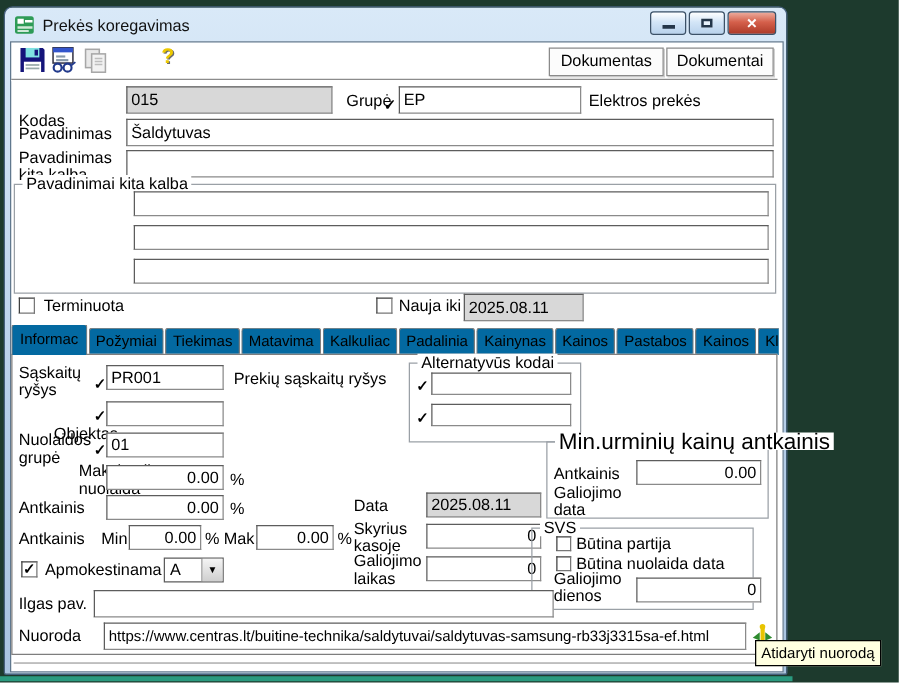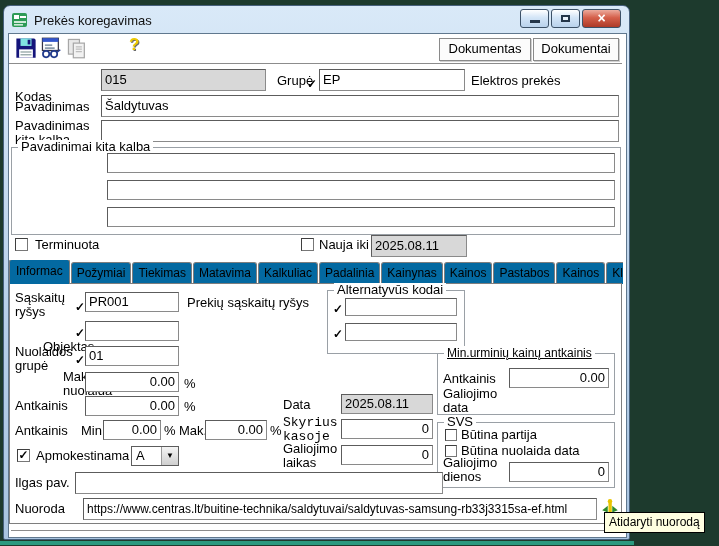--- a/index.html
+++ b/index.html
@@ -197,42 +197,42 @@
     <div class="chkbox checked tc" style="left:8px;top:415px;"></div>
     <span class="lbl1 tc" style="left:27px;top:414px;">Apmokestinama</span>
     <div class="dd tc" style="left:122px;top:412px;">
       <span>A</span>
       <span class="dd-btn">▼</span>
     </div>
 
     <span class="lbl1 tc" style="left:274px;top:363px;">Data</span>
     <div class="fld h20 ro tc" style="left:332px;top:360px;width:92px;">2025.08.11</div>
 
-    <span class="lbl tc" style="left:274px;top:382px;width:56px;font-family:Liberation Mono, monospace;">Skyrius kasoje</span>
+    <span class="lbl tc" style="left:274px;top:382px;width:56px;">Skyrius kasoje</span>
     <div class="fld h20 num tc" style="left:332px;top:385px;width:92px;">0</div>
 
     <span class="lbl tc" style="left:274px;top:408px;width:60px;">Galiojimo laikas</span>
     <div class="fld h20 num tc" style="left:332px;top:411px;width:92px;">0</div>
 
     <div class="grp tc" style="left:318px;top:256px;width:138px;height:64px;">
       <span class="leg">Alternatyvūs kodai</span>
     </div>
     <span class="vchk tc" style="left:324px;top:268px;">✓</span>
     <div class="fld tc" style="left:336px;top:264px;width:112px;height:18px;line-height:16px;"></div>
     <span class="vchk tc" style="left:324px;top:293px;">✓</span>
     <div class="fld tc" style="left:336px;top:289px;width:112px;height:18px;line-height:16px;"></div>
 
     <div class="grp tc" style="left:428px;top:319px;width:178px;height:62px;">
-      <span class="leg" style="font-size:12px;text-decoration:underline;">Min.urminių kainų antkainis</span>
+      <span class="leg" style="font-size:18px;">Min.urminių kainų antkainis</span>
     </div>
     <span class="lbl1 tc" style="left:434px;top:337px;">Antkainis</span>
     <div class="fld h20 num tc" style="left:500px;top:334px;width:100px;">0.00</div>
     <span class="lbl tc" style="left:434px;top:353px;width:60px;">Galiojimo data</span>
 
-    <div class="grp tc" style="left:428px;top:388px;width:178px;height:66px;">
+    <div class="grp tc" style="left:416px;top:388px;width:178px;height:66px;">
       <span class="leg">SVS</span>
     </div>
     <div class="chkbox tc" style="left:436px;top:395px;width:12px;height:12px;"></div>
     <span class="lbl1 tc" style="left:452px;top:393px;">Būtina partija</span>
     <div class="chkbox tc" style="left:436px;top:411px;width:12px;height:12px;"></div>
     <span class="lbl1 tc" style="left:452px;top:409px;">Būtina nuolaida data</span>
     <span class="lbl tc" style="left:434px;top:422px;width:60px;">Galiojimo dienos</span>
     <div class="fld h20 num tc" style="left:500px;top:428px;width:100px;">0</div>
 
     <span class="lbl1 tc" style="left:6px;top:441px;">Ilgas pav.</span>

